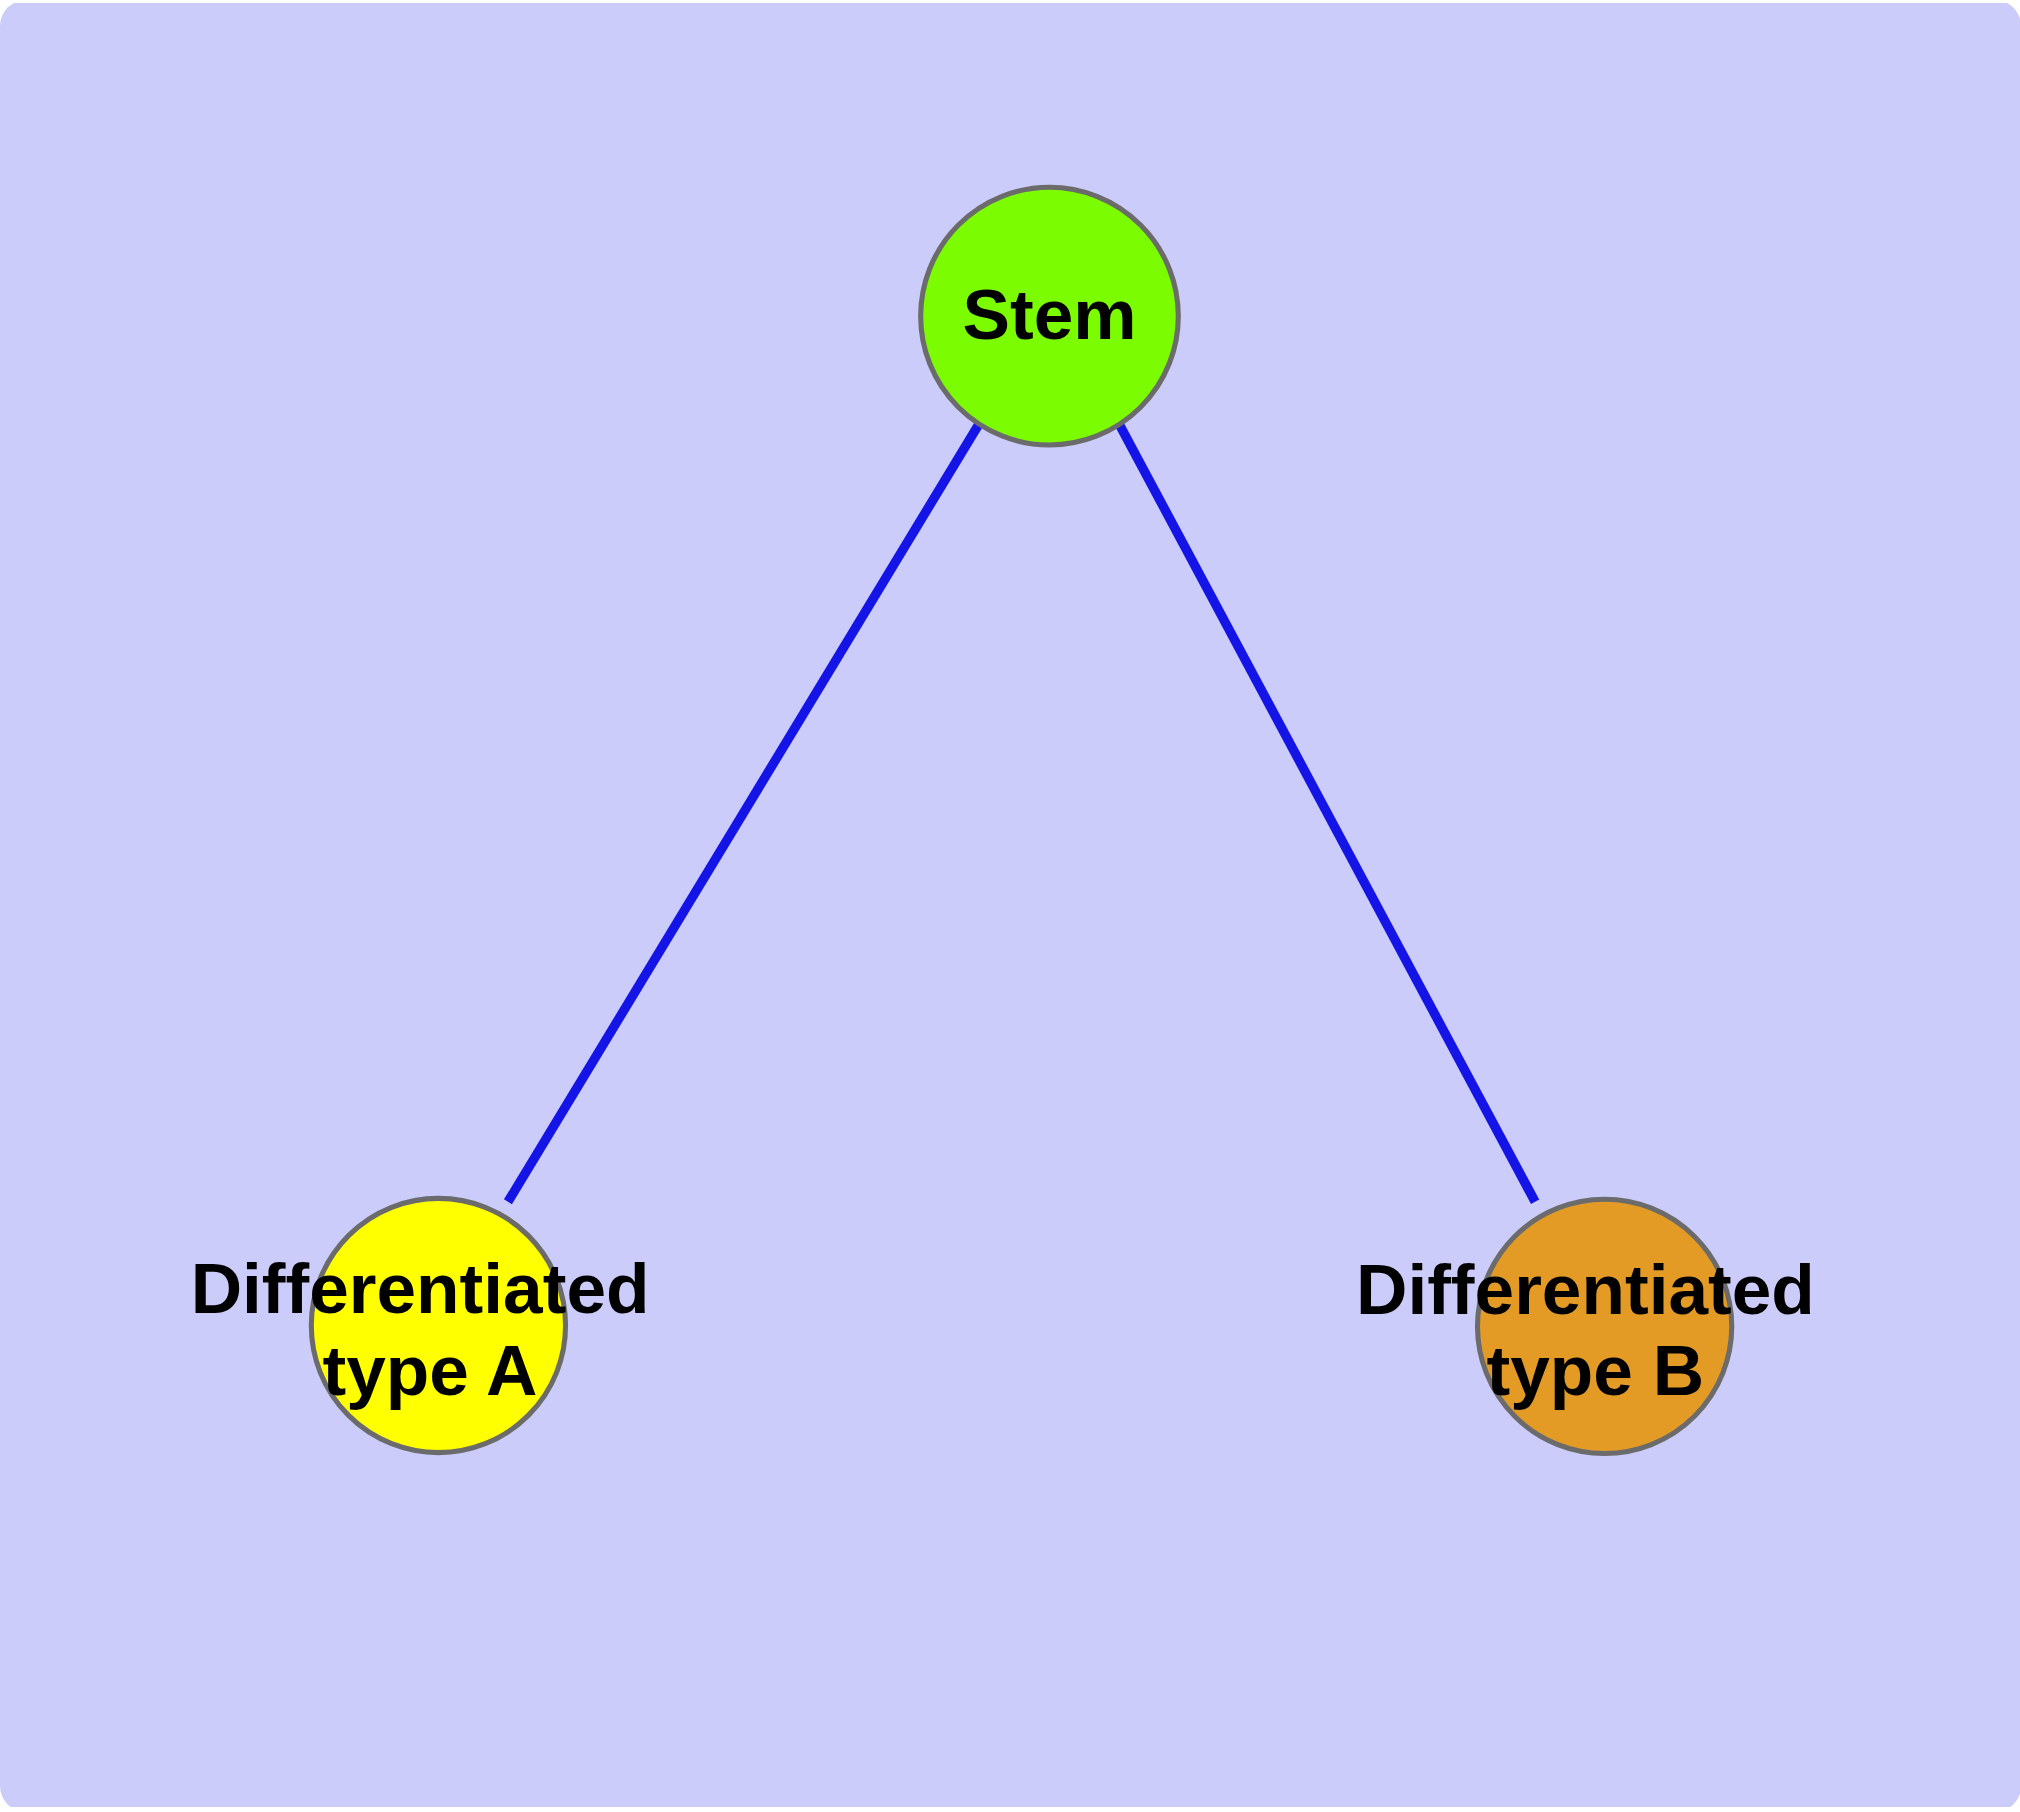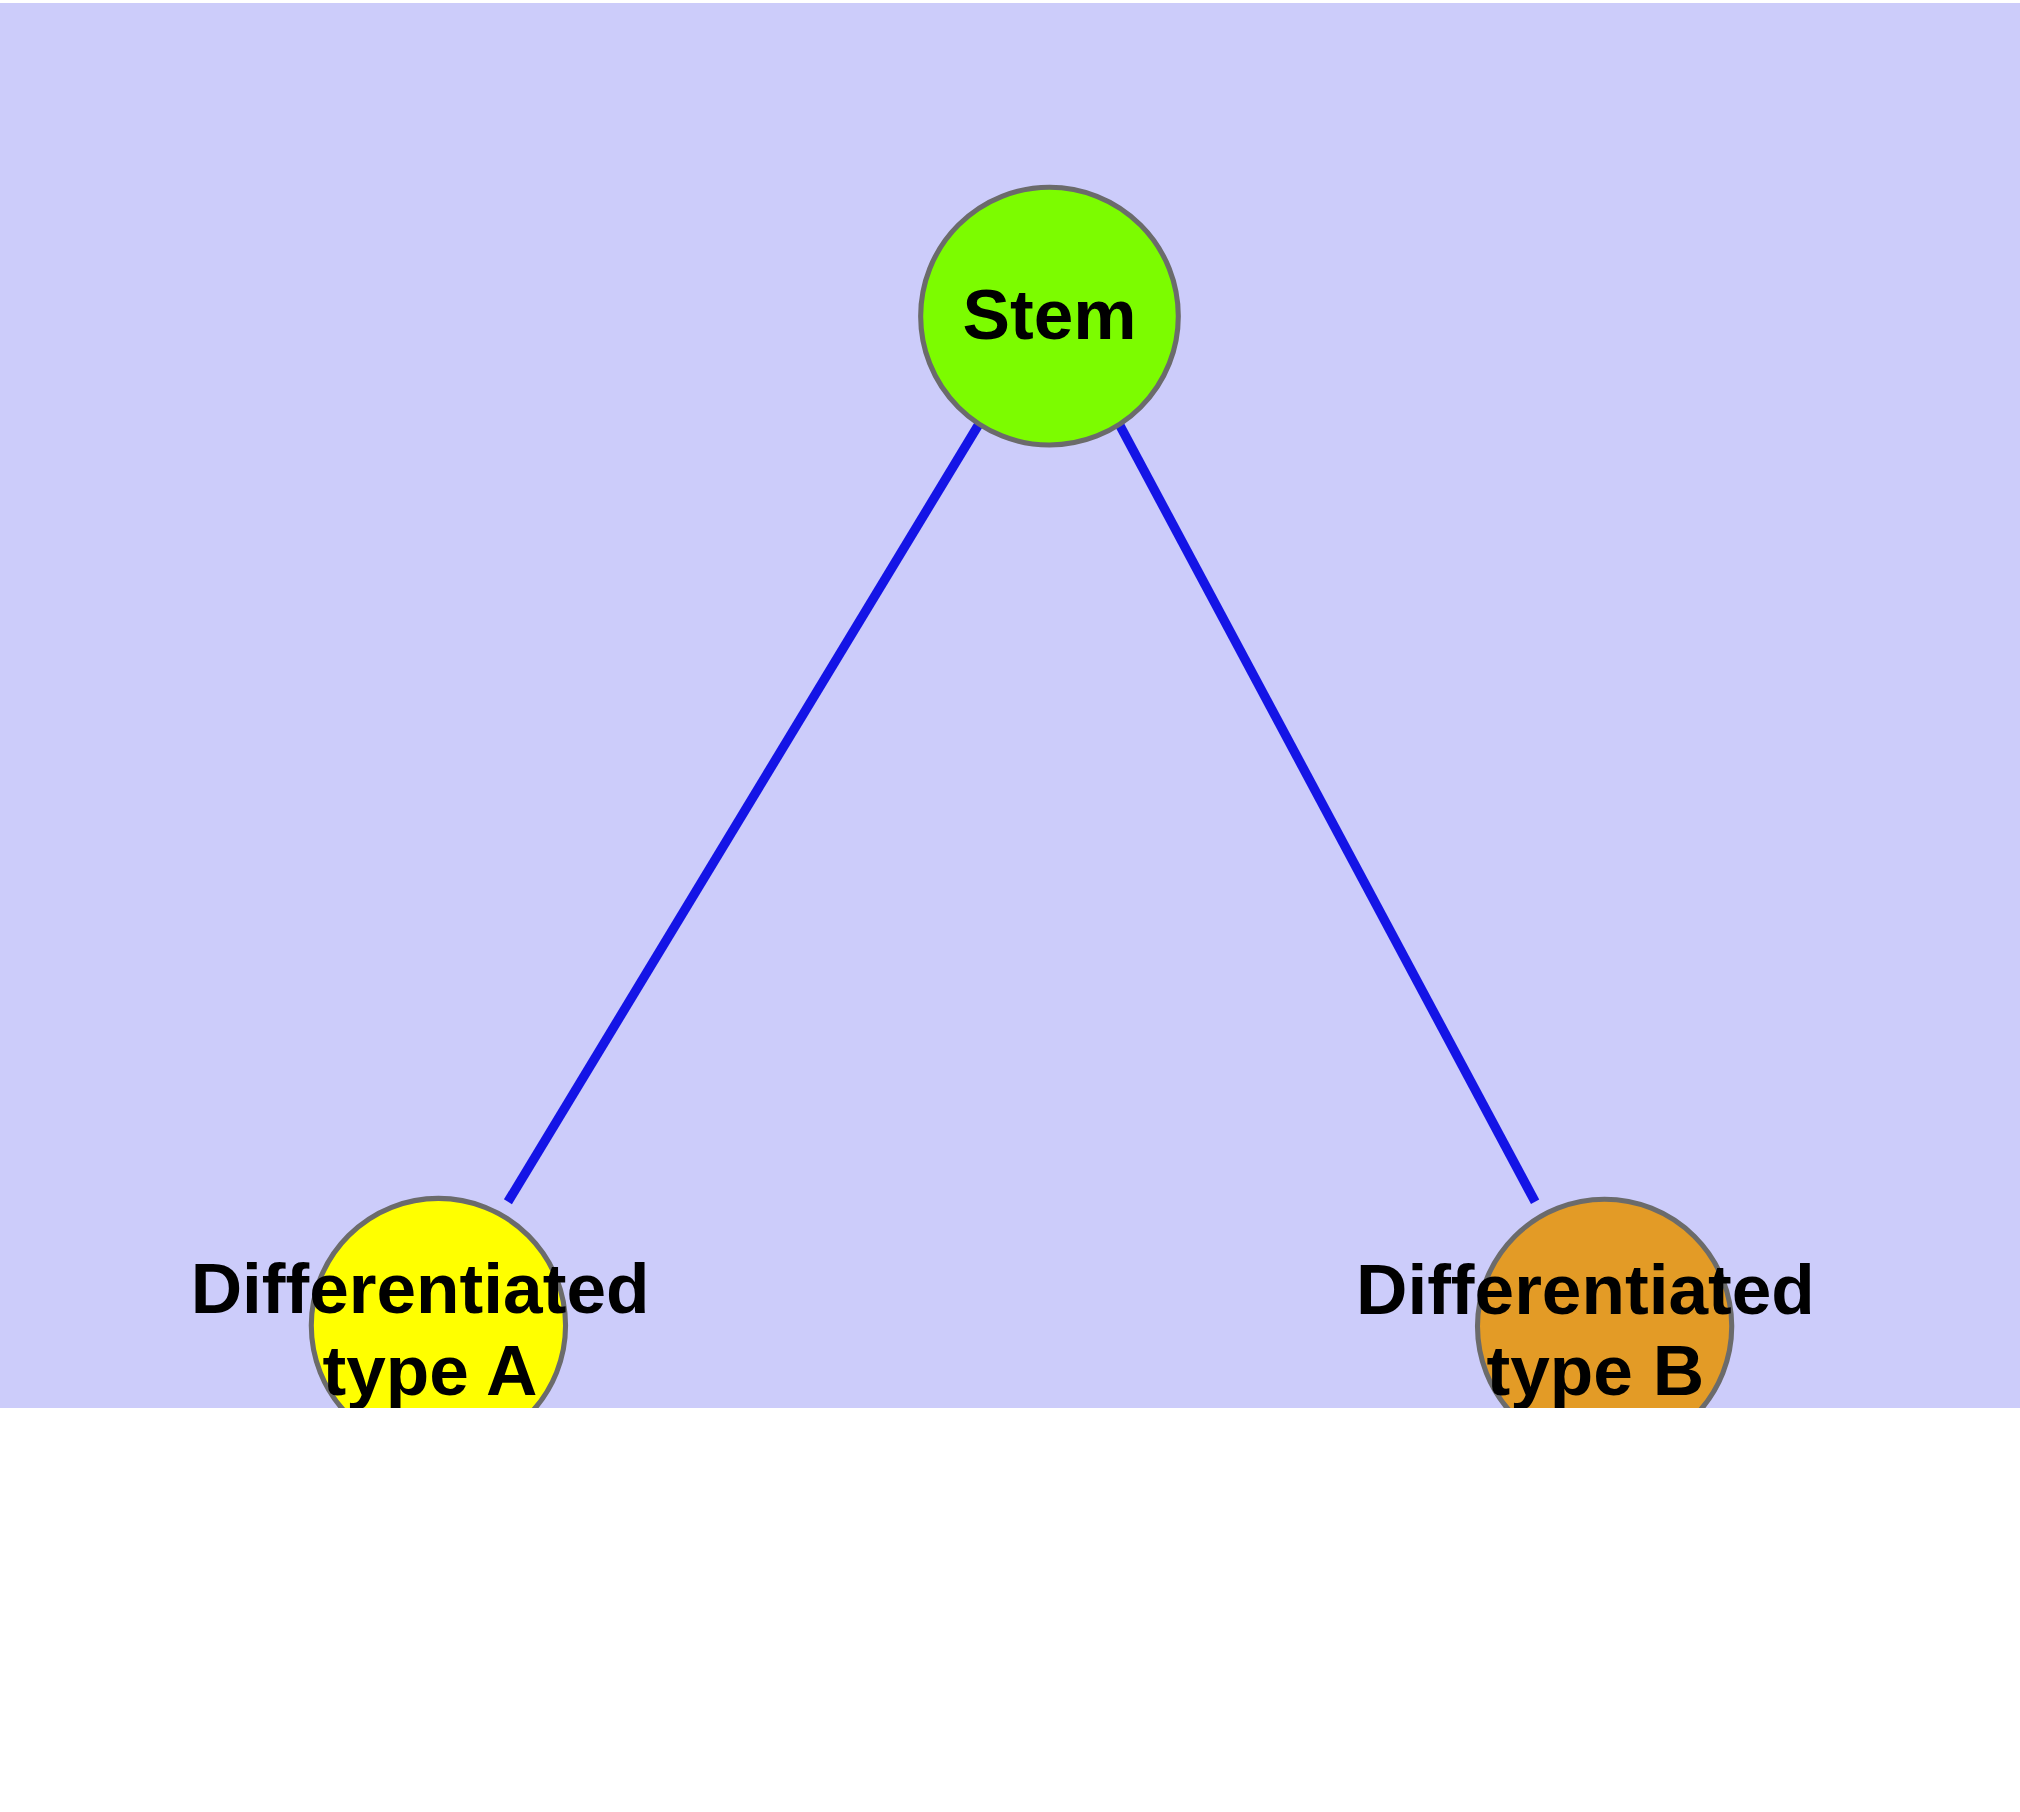--- a/index.html
+++ b/index.html
@@ -7,23 +7,24 @@
     margin: 0;
     padding: 0;
     background: #ffffff;
   }
   body {
     font-family: "Liberation Sans", sans-serif;
   }
   #canvas {
     position: relative;
     width: 2021px;
-    height: 1408px;
+    height: 1812px;
     background: #ffffff;
     overflow: hidden;
+    border-radius: 26px;
   }
   #graph-surface {
     position: absolute;
     left: 0;
     top: 3.4px;
     width: 2021px;
     height: 1804px;
     background: #ccccfa;
   }
   #graph-svg {

